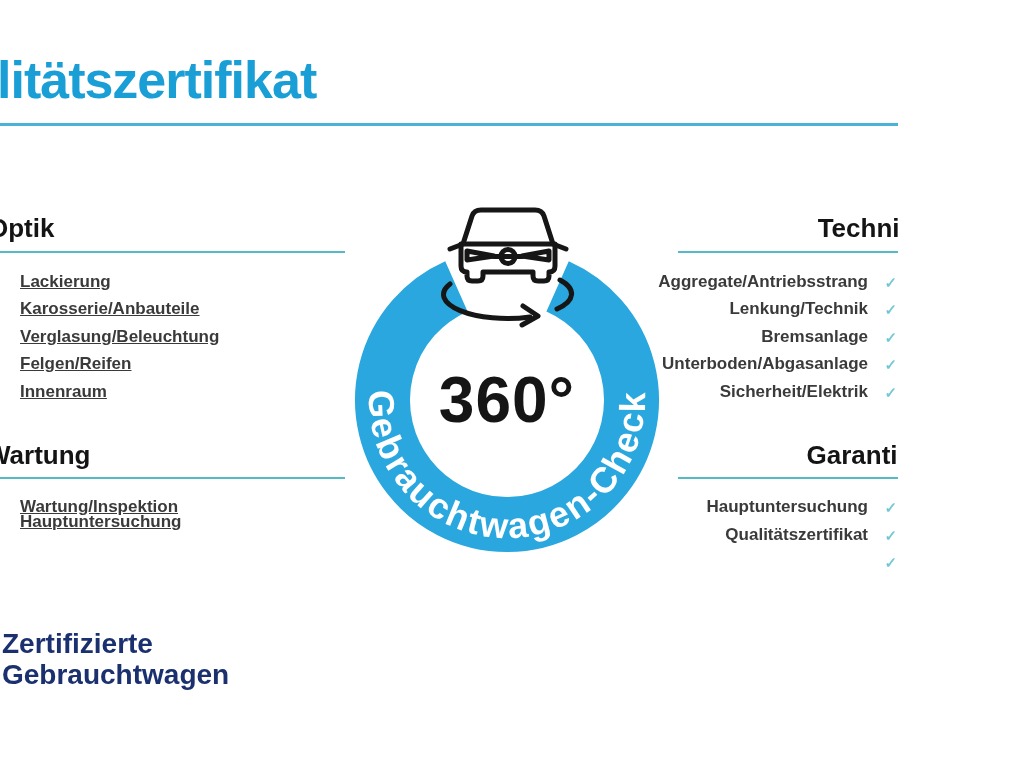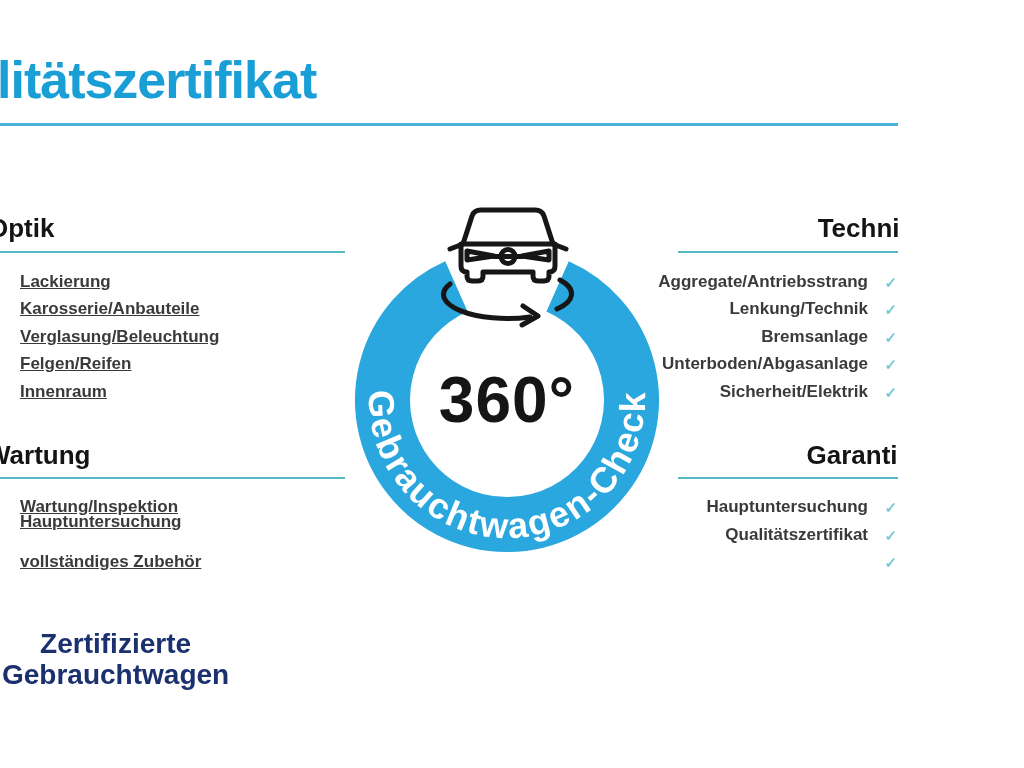--- a/index.html
+++ b/index.html
@@ -35,21 +35,21 @@
   .row.right{right:12px;width:440px;text-align:right;}
   .row.right .label{margin-right:18px;}
   .check{
     position:absolute;top:1px;width:16px;font-size:15px;font-weight:bold;
     color:var(--check-teal);
   }
   .row.left  .check{left:-13px;}
   .row.right .check{right:-11px;}
   .footer{
     position:absolute;left:2px;top:628px;
-    font-size:28px;font-weight:bold;color:var(--navy);line-height:31px;text-align:center;
+    font-size:28px;font-weight:bold;color:var(--navy);line-height:31px;
   }
   .badge-svg{position:absolute;left:337px;top:182px;}
   .curved{font-family:"Liberation Sans",sans-serif;font-size:36px;font-weight:bold;fill:#ffffff;letter-spacing:2px;}
   .deg{font-family:"Liberation Sans",sans-serif;font-size:64px;font-weight:bold;fill:#151515;letter-spacing:1px;}
 </style>
 </head>
 <body>
 
 <div id="canvas">
 
@@ -105,24 +105,20 @@
   <div class="hdr left2">Wartung</div>
   <div class="rule l2"></div>
   <div class="row left" style="top:495px">
     <span class="check">✓</span>
     <span class="label">Wartung/Inspektion</span>
   </div>
   <div class="row left" style="top:510px">
     <span class="check">✓</span>
     <span class="label">Hauptuntersuchung</span>
   </div>
-  <div class="row left" style="top:550px">
-    <span class="check">✓</span>
-    <span class="label">vollständiges Zubehör</span>
-  </div>
 
   <div class="hdr right2">Garantie</div>
   <div class="rule r2"></div>
   <div class="row right" style="top:495px">
     <span class="label">Hauptuntersuchung</span>
     <span class="check">✓</span>
   </div>
   <div class="row right" style="top:523px">
     <span class="label">Qualitätszertifikat</span>
     <span class="check">✓</span>

